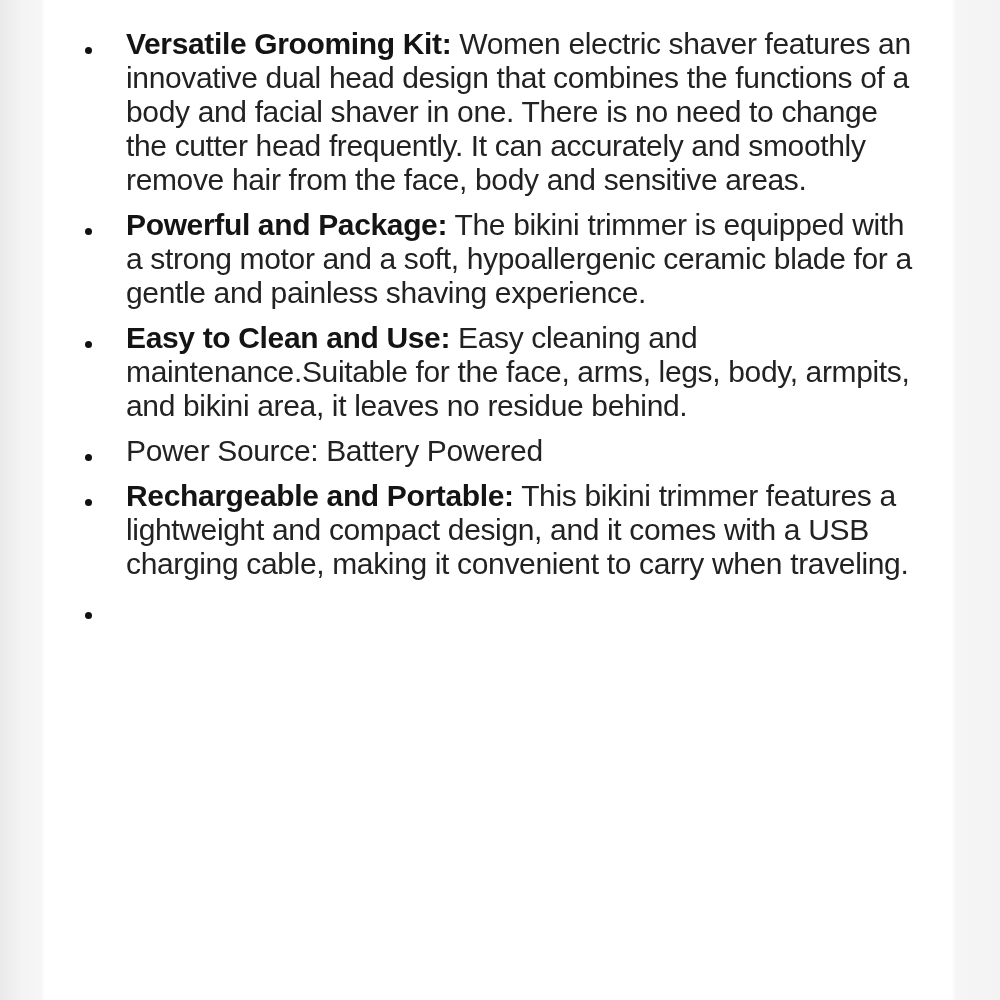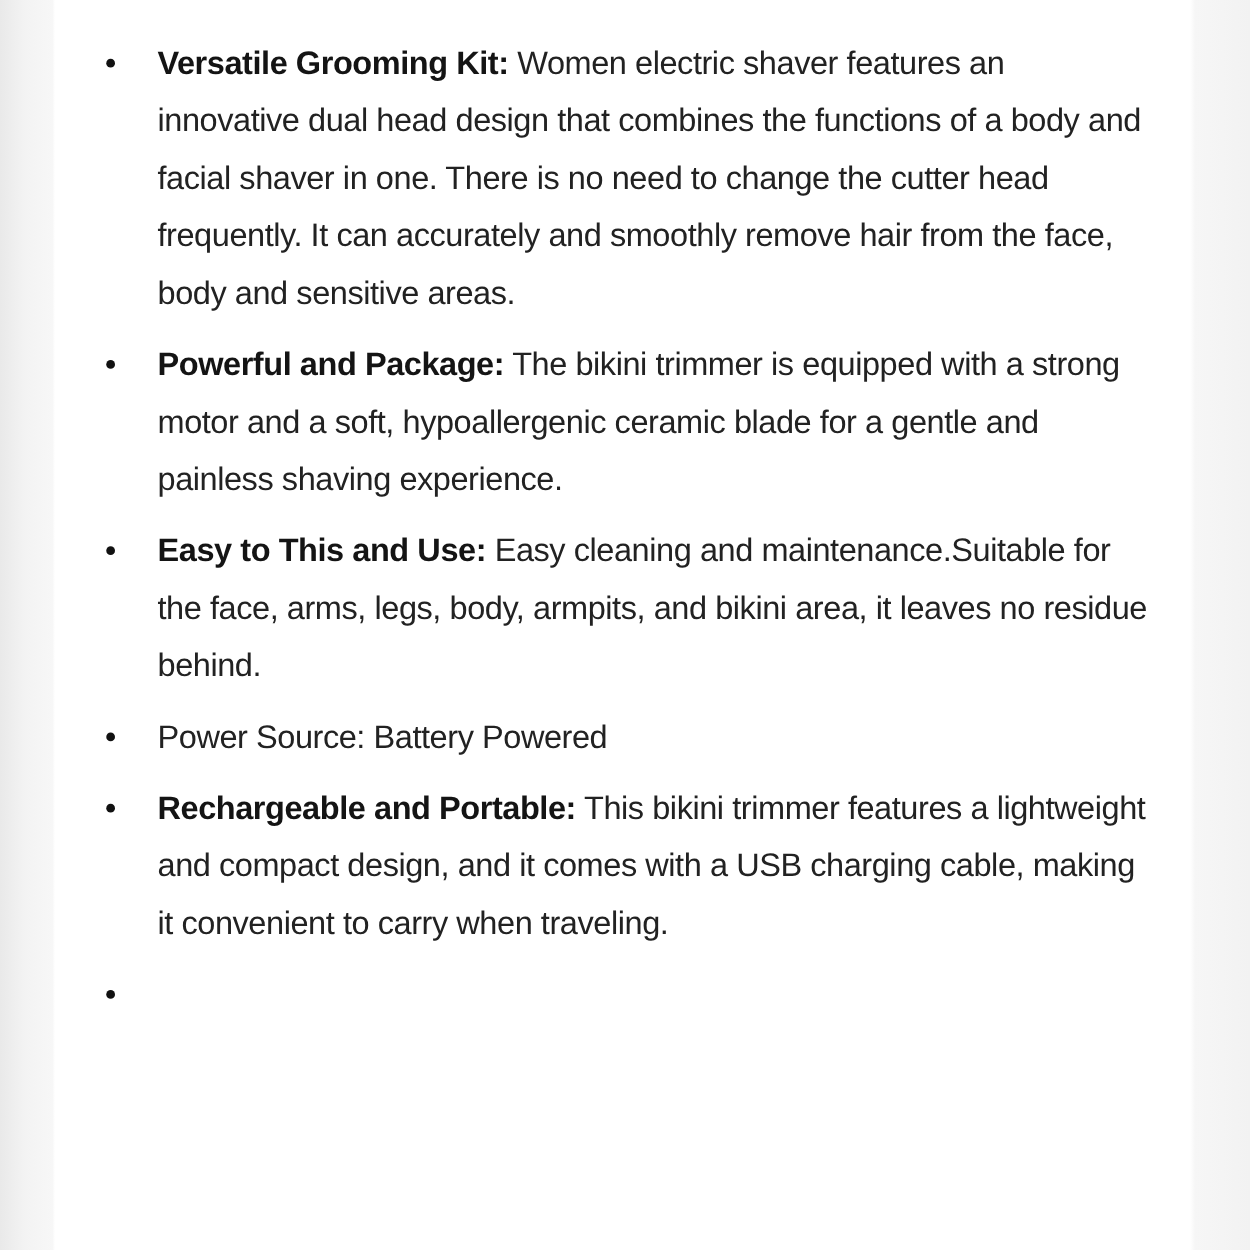--- a/index.html
+++ b/index.html
@@ -28,22 +28,22 @@
       left: 78px;
       top: 27px;
       width: 840px;
       margin: 0;
       padding: 0;
       list-style: none;
     }
     .bullet-item {
       position: relative;
       padding-left: 48px;
-      font-size: 26px;
-      line-height: 46px;
+      font-size: 30px;
+      line-height: 34px;
       letter-spacing: -0.35px;
       margin-bottom: 11px;
     }
     .bullet-item.short { margin-bottom: 11px; }
     .bullet-dot {
       position: absolute;
       left: 7px;
       top: 20px;
       width: 7px;
       height: 7px;
@@ -67,21 +67,21 @@
   <li class="bullet-item">
     <span class="bullet-dot"></span>
     <span class="bullet-title">Versatile Grooming Kit:</span><span class="bullet-body"> Women electric shaver features an innovative dual head design that combines the functions of a body and facial shaver in one. There is no need to change the cutter head frequently. It can accurately and smoothly remove hair from the face, body and sensitive areas.</span>
   </li>
   <li class="bullet-item">
     <span class="bullet-dot"></span>
     <span class="bullet-title">Powerful and Package:</span><span class="bullet-body"> The bikini trimmer is equipped with a strong motor and a soft, hypoallergenic ceramic blade for a gentle and painless shaving experience.</span>
   </li>
   <li class="bullet-item">
     <span class="bullet-dot"></span>
-    <span class="bullet-title">Easy to This and Use:</span><span class="bullet-body"> Easy cleaning and maintenance.Suitable for the face, arms, legs, body, armpits, and bikini area, it leaves no residue behind.</span>
+    <span class="bullet-title">Easy to Clean and Use:</span><span class="bullet-body"> Easy cleaning and maintenance.Suitable for the face, arms, legs, body, armpits, and bikini area, it leaves no residue behind.</span>
   </li>
   <li class="bullet-item short">
     <span class="bullet-dot"></span>
     <span class="bullet-body">Power Source: Battery Powered</span>
   </li>
   <li class="bullet-item">
     <span class="bullet-dot"></span>
     <span class="bullet-title">Rechargeable and Portable:</span><span class="bullet-body"> This bikini trimmer features a lightweight and compact design, and it comes with a USB charging cable, making it convenient to carry when traveling.</span>
   </li>
   <li class="bullet-item">

